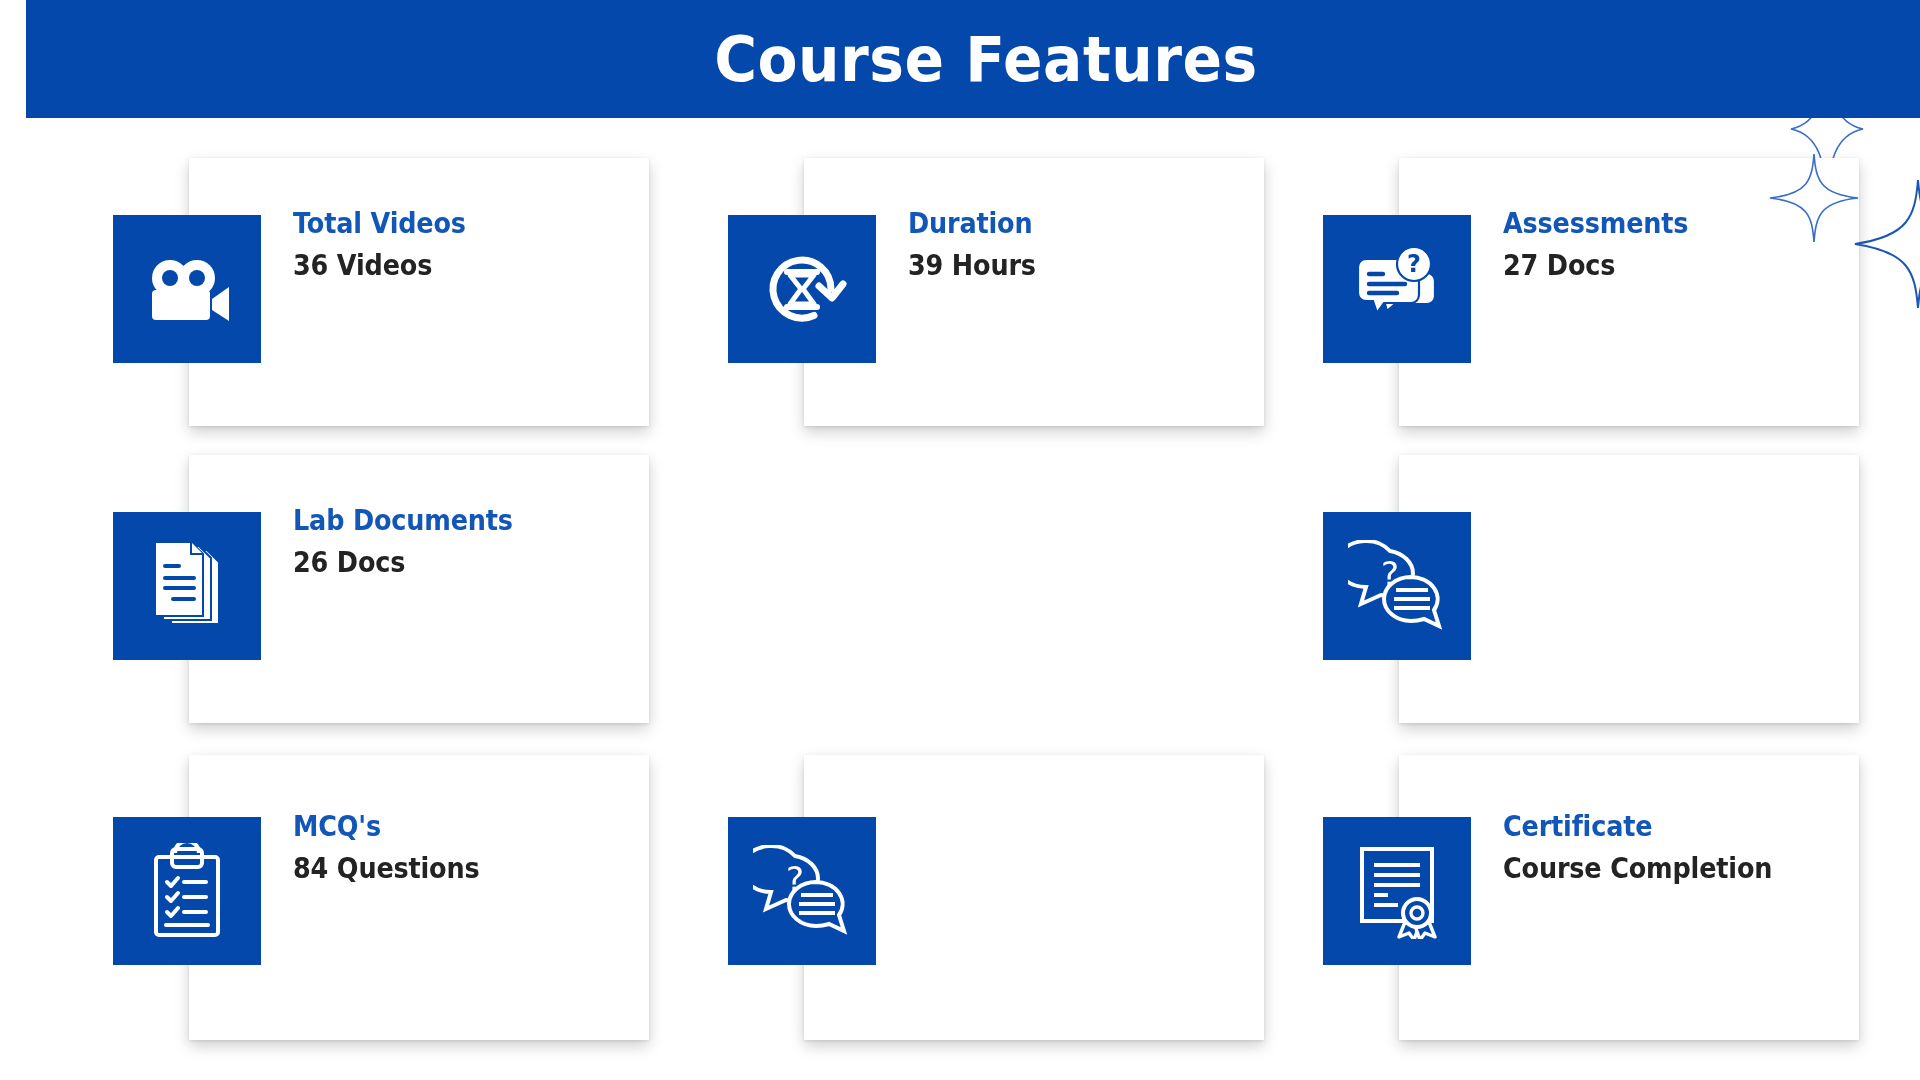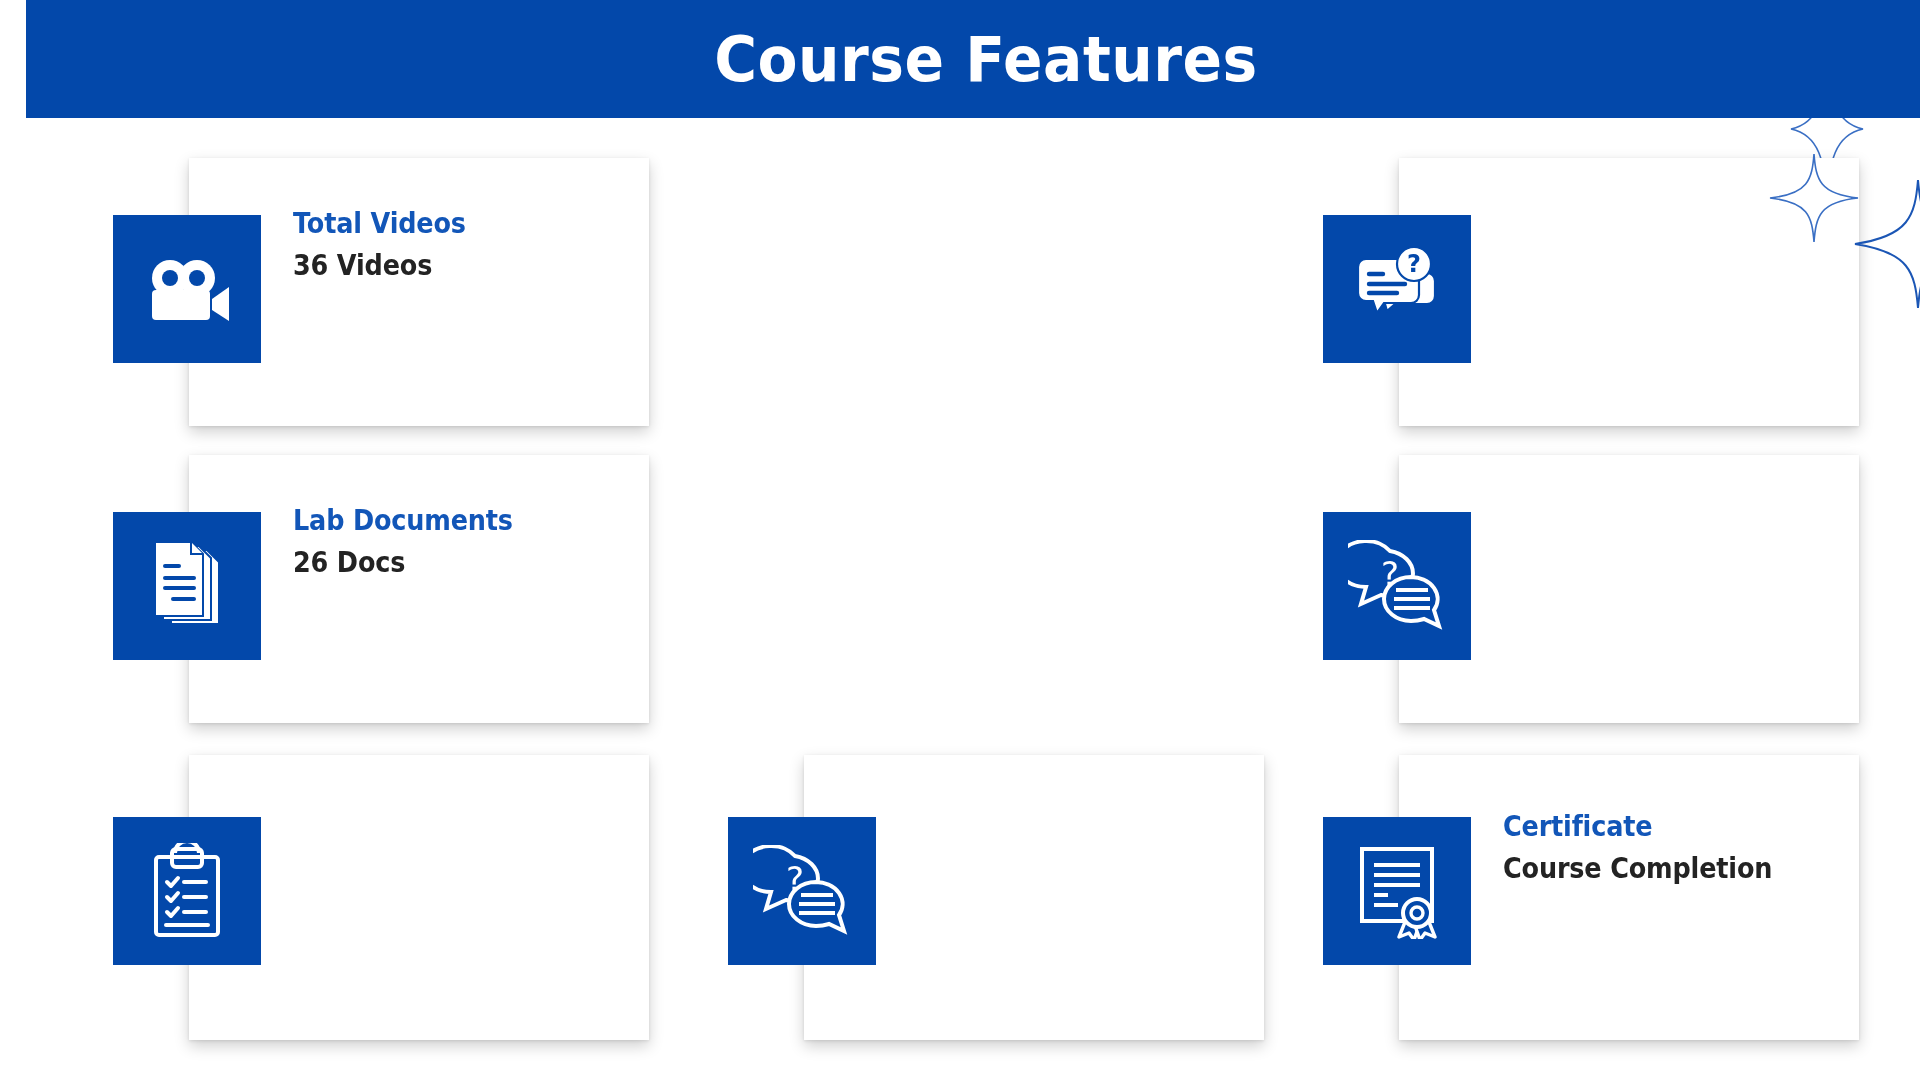--- a/index.html
+++ b/index.html
@@ -152,37 +152,57 @@
           <circle cx="58" cy="37" r="8"></circle>
         </g>
       </svg>
     </div>
     <div class="card-text">
       <div class="card-title">Total Videos</div>
       <div class="card-value">36 Videos</div>
     </div>
   </div>
 
+  <div class="card-wrap r1 c2">
+    <div class="card"></div>
+    <div class="icon-box">
+      <svg width="98" height="98" viewBox="0 0 98 98">
+        <path d="M78 49 A29 29 0 1 0 61 75.5" fill="none" stroke="#ffffff" stroke-width="7" stroke-linecap="round"></path>
+        <path d="M66 46 L79 58 L90 44" fill="none" stroke="#ffffff" stroke-width="7" stroke-linecap="round" stroke-linejoin="round"></path>
+        <rect x="31" y="29" width="36" height="6" rx="3" fill="#ffffff"></rect>
+        <rect x="31" y="64" width="36" height="6" rx="3" fill="#ffffff"></rect>
+        <path d="M37 35 L61 35 L50 49 L61 64 L37 64 L48 49 Z" fill="none" stroke="#ffffff" stroke-width="5" stroke-linejoin="round"></path>
+      </svg>
+    </div>
+    <div class="card-text">
+      <div class="card-title">Duration</div>
+      <div class="card-value">39 Hours</div>
+    </div>
+  </div>
 
   <div class="card-wrap r1 c3">
     <div class="card"></div>
     <div class="icon-box">
       <svg width="96" height="96" viewBox="0 0 96 96">
         <g fill="#ffffff" stroke="#0348aa" stroke-width="2.2">
           <path d="M26 56 L34 56 L38 70 L46 63 L78 63 A8 8 0 0 0 86 55 L86 40 A8 8 0 0 0 78 32 L34 32 A8 8 0 0 0 26 40 Z"></path>
           <path d="M9 26 L9 52 A8 8 0 0 0 17 60 L24 60 L28 72 L35 62 L62 62 A8 8 0 0 0 70 54 L70 26 A8 8 0 0 0 62 18 L17 18 A8 8 0 0 0 9 26 Z"></path>
         </g>
         <g stroke="#0348aa" stroke-width="4.4" stroke-linecap="round">
           <line x1="20" y1="33" x2="34" y2="33"></line>
           <line x1="20" y1="43" x2="56" y2="43"></line>
           <line x1="20" y1="52" x2="48" y2="52"></line>
         </g>
         <circle cx="65" cy="23" r="17" fill="#ffffff" stroke="#0348aa" stroke-width="2.2"></circle>
         <text x="65" y="31" text-anchor="middle" font-family="DejaVu Sans, sans-serif" font-size="24" font-weight="700" fill="#0348aa">?</text>
       </svg>
+    </div>
+    <div class="card-text">
+      <div class="card-title">Assessments</div>
+      <div class="card-value">27 Docs</div>
     </div>
   </div>
 
   <div class="card-wrap r2 c1">
     <div class="card"></div>
     <div class="icon-box">
       <svg width="92" height="96" viewBox="0 0 92 96">
         <g fill="#ffffff" stroke="#0348aa" stroke-width="2">
           <path d="M30 12 L66 12 L78 24 L78 86 L30 86 Z"></path>
           <path d="M22 8 L58 8 L70 20 L70 82 L22 82 Z"></path>
@@ -233,20 +253,24 @@
           <path d="M25 69 L29 73 L36 65"></path>
         </g>
         <g stroke="#ffffff" stroke-width="4" stroke-linecap="round">
           <line x1="42" y1="39" x2="64" y2="39"></line>
           <line x1="42" y1="54" x2="64" y2="54"></line>
           <line x1="42" y1="69" x2="64" y2="69"></line>
           <line x1="24" y1="82" x2="66" y2="82"></line>
         </g>
       </svg>
     </div>
+    <div class="card-text">
+      <div class="card-title">MCQ's</div>
+      <div class="card-value">84 Questions</div>
+    </div>
   </div>
 
   <div class="card-wrap r3 c2">
     <div class="card"></div>
     <div class="icon-box">
       <svg width="98" height="92" viewBox="0 0 98 92">
         <path d="M42 11 A29 23 0 1 0 18 47 L13 64 L33 55 A46 46 0 0 0 42 56 A29 23 0 0 0 42 11 Z" fill="none" stroke="#ffffff" stroke-width="4"></path>
         <text x="42" y="46" text-anchor="middle" font-family="DejaVu Sans, sans-serif" font-size="34" font-weight="400" fill="#ffffff">?</text>
         <path d="M63 37 A27 22 0 1 0 63 81 A44 44 0 0 0 76 79 L91 86 L86 70 A27 22 0 0 0 63 37 Z" fill="#0348aa" stroke="#ffffff" stroke-width="4"></path>
         <g stroke="#ffffff" stroke-width="4" stroke-linecap="butt">

